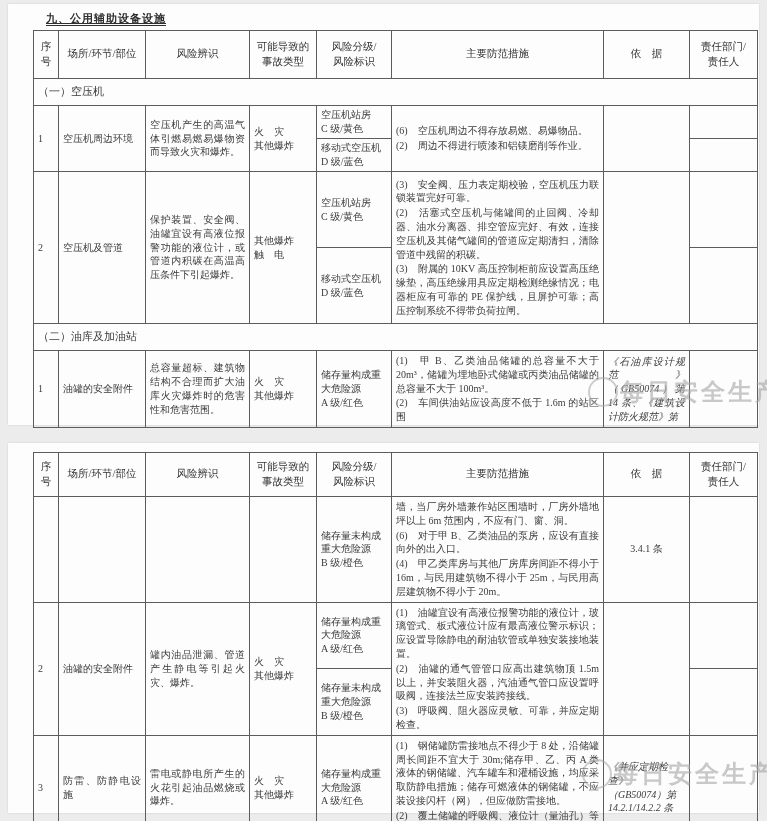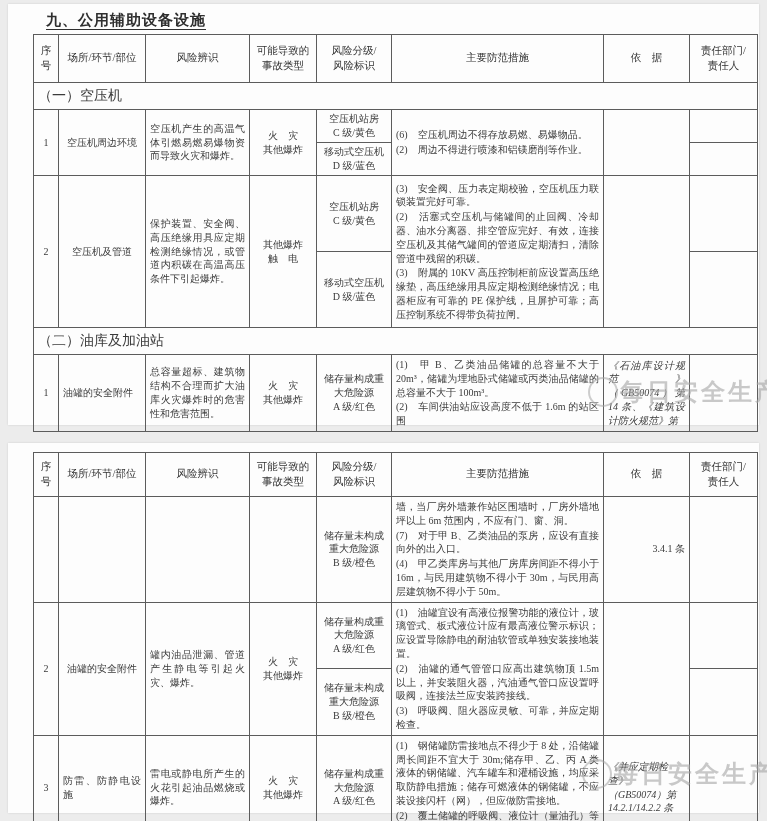--- a/index.html
+++ b/index.html
@@ -11,47 +11,48 @@
     -webkit-font-smoothing:antialiased;
   }
   .page{
     position:absolute;left:8px;width:751px;background:#fdfdfd;
     box-shadow:0 0 2px rgba(0,0,0,.12);
   }
   #page1{top:4px;height:421px;}
   #page2{top:443px;height:370px;}
   .doc-title{
     margin:7px 0 4px 38px;
-    font-size:15px;font-weight:bold;color:#2f2f2f;
+    font-size:11px;font-weight:bold;color:#2f2f2f;
     letter-spacing:1px;
+    text-decoration:underline;
   }
   .doc-title .u{border-bottom:1.5px solid #2f2f2f;padding-bottom:1px;}
   table.risk{
     border-collapse:collapse;table-layout:fixed;
     margin-left:25px;width:724px;
     font-size:10px;line-height:1.38;
   }
   #page2 table.risk{margin-top:9px;}
   table.risk td,table.risk th{
     border:1px solid #5c5c5c;
     padding:2px 4px;
     vertical-align:middle;
     overflow:hidden;
     font-weight:normal;
   }
   th.hdr{
     text-align:center;white-space:pre-line;
     font-size:10.5px;color:#333;
   }
-  td.center{text-align:center;white-space:pre-line;}
-  td.section{padding-left:14px;font-size:14px;}
+  td.center{text-align:left;white-space:pre-line;}
+  td.section{padding-left:14px;font-size:11px;}
   td.measures{vertical-align:middle;}
   .mitem{text-align:justify;margin:1px 0;}
   td.basis{text-align:left;font-style:italic;}
-  td.basis-top{vertical-align:top;text-align:right;}
+  td.basis-top{vertical-align:top;text-align:center;}
   .watermark{
     position:absolute;z-index:5;
     color:rgba(165,165,165,.6);
     font-size:24px;font-weight:bold;letter-spacing:3px;
     white-space:nowrap;display:flex;align-items:center;
     pointer-events:none;
   }
   .wm-logo{
     width:26px;height:26px;border:2px solid rgba(165,165,165,.55);
     border-radius:50%;margin-right:2px;flex:0 0 auto;
@@ -113,21 +114,21 @@
     <tr style="height:33px">
       <td class="center">移动式空压机
 D 级/蓝色</td>
       <td></td>
     </tr>
 
     <tr style="height:76px">
       <td class="center" rowspan="2">2</td>
       <td class="center" rowspan="2">空压机及管道</td>
       <td class="measures" rowspan="2">
-            <div class="mitem">保护装置、安全阀、高压绝缘用具应定期检测绝缘情况，或管道内积碳在高温高压条件下引起爆炸。</div>
+            <div class="mitem">保护装置、安全阀、油罐宜设有高液位报警功能的液位计，或管道内积碳在高温高压条件下引起爆炸。</div>
           </td>
       <td class="center" rowspan="2">其他爆炸
 触　电</td>
       <td class="center">空压机站房
 C 级/黄色</td>
       <td class="measures" rowspan="2">
         <div class="mitem">(3)　安全阀、压力表定期校验，空压机压力联锁装置完好可靠。</div>
         <div class="mitem">(2)　活塞式空压机与储罐间的止回阀、冷却器、油水分离器、排空管应完好、有效，连接空压机及其储气罐间的管道应定期清扫，清除管道中残留的积碳。</div>
         <div class="mitem">(3)　附属的 10KV 高压控制柜前应设置高压绝缘垫，高压绝缘用具应定期检测绝缘情况；电器柜应有可靠的 PE 保护线，且屏护可靠；高压控制系统不得带负荷拉闸。</div>
       </td>
@@ -200,22 +201,22 @@
     <tr style="height:98px">
       <td></td>
       <td></td>
       <td></td>
       <td></td>
       <td class="center">储存量未构成
 重大危险源
 B 级/橙色</td>
       <td class="measures">
         <div class="mitem">墙，当厂房外墙兼作站区围墙时，厂房外墙地坪以上 6m 范围内，不应有门、窗、洞。</div>
-        <div class="mitem">(7)　对于甲 B、乙类油品的泵房，应设有直接向外的出入口。</div>
-        <div class="mitem">(4)　甲乙类库房与其他厂房库房间距不得小于 16m，与民用建筑物不得小于 30m，与民用高层建筑物不得小于 50m。</div>
+        <div class="mitem">(6)　对于甲 B、乙类油品的泵房，应设有直接向外的出入口。</div>
+        <div class="mitem">(4)　甲乙类库房与其他厂房库房间距不得小于 16m，与民用建筑物不得小于 25m，与民用高层建筑物不得小于 20m。</div>
       </td>
       <td class="basis-top">
             <div>3.4.1 条</div>
           </td>
       <td></td>
     </tr>
 
     <tr style="height:60px">
       <td class="center" rowspan="2">2</td>
       <td class="center" rowspan="2">油罐的安全附件</td>

